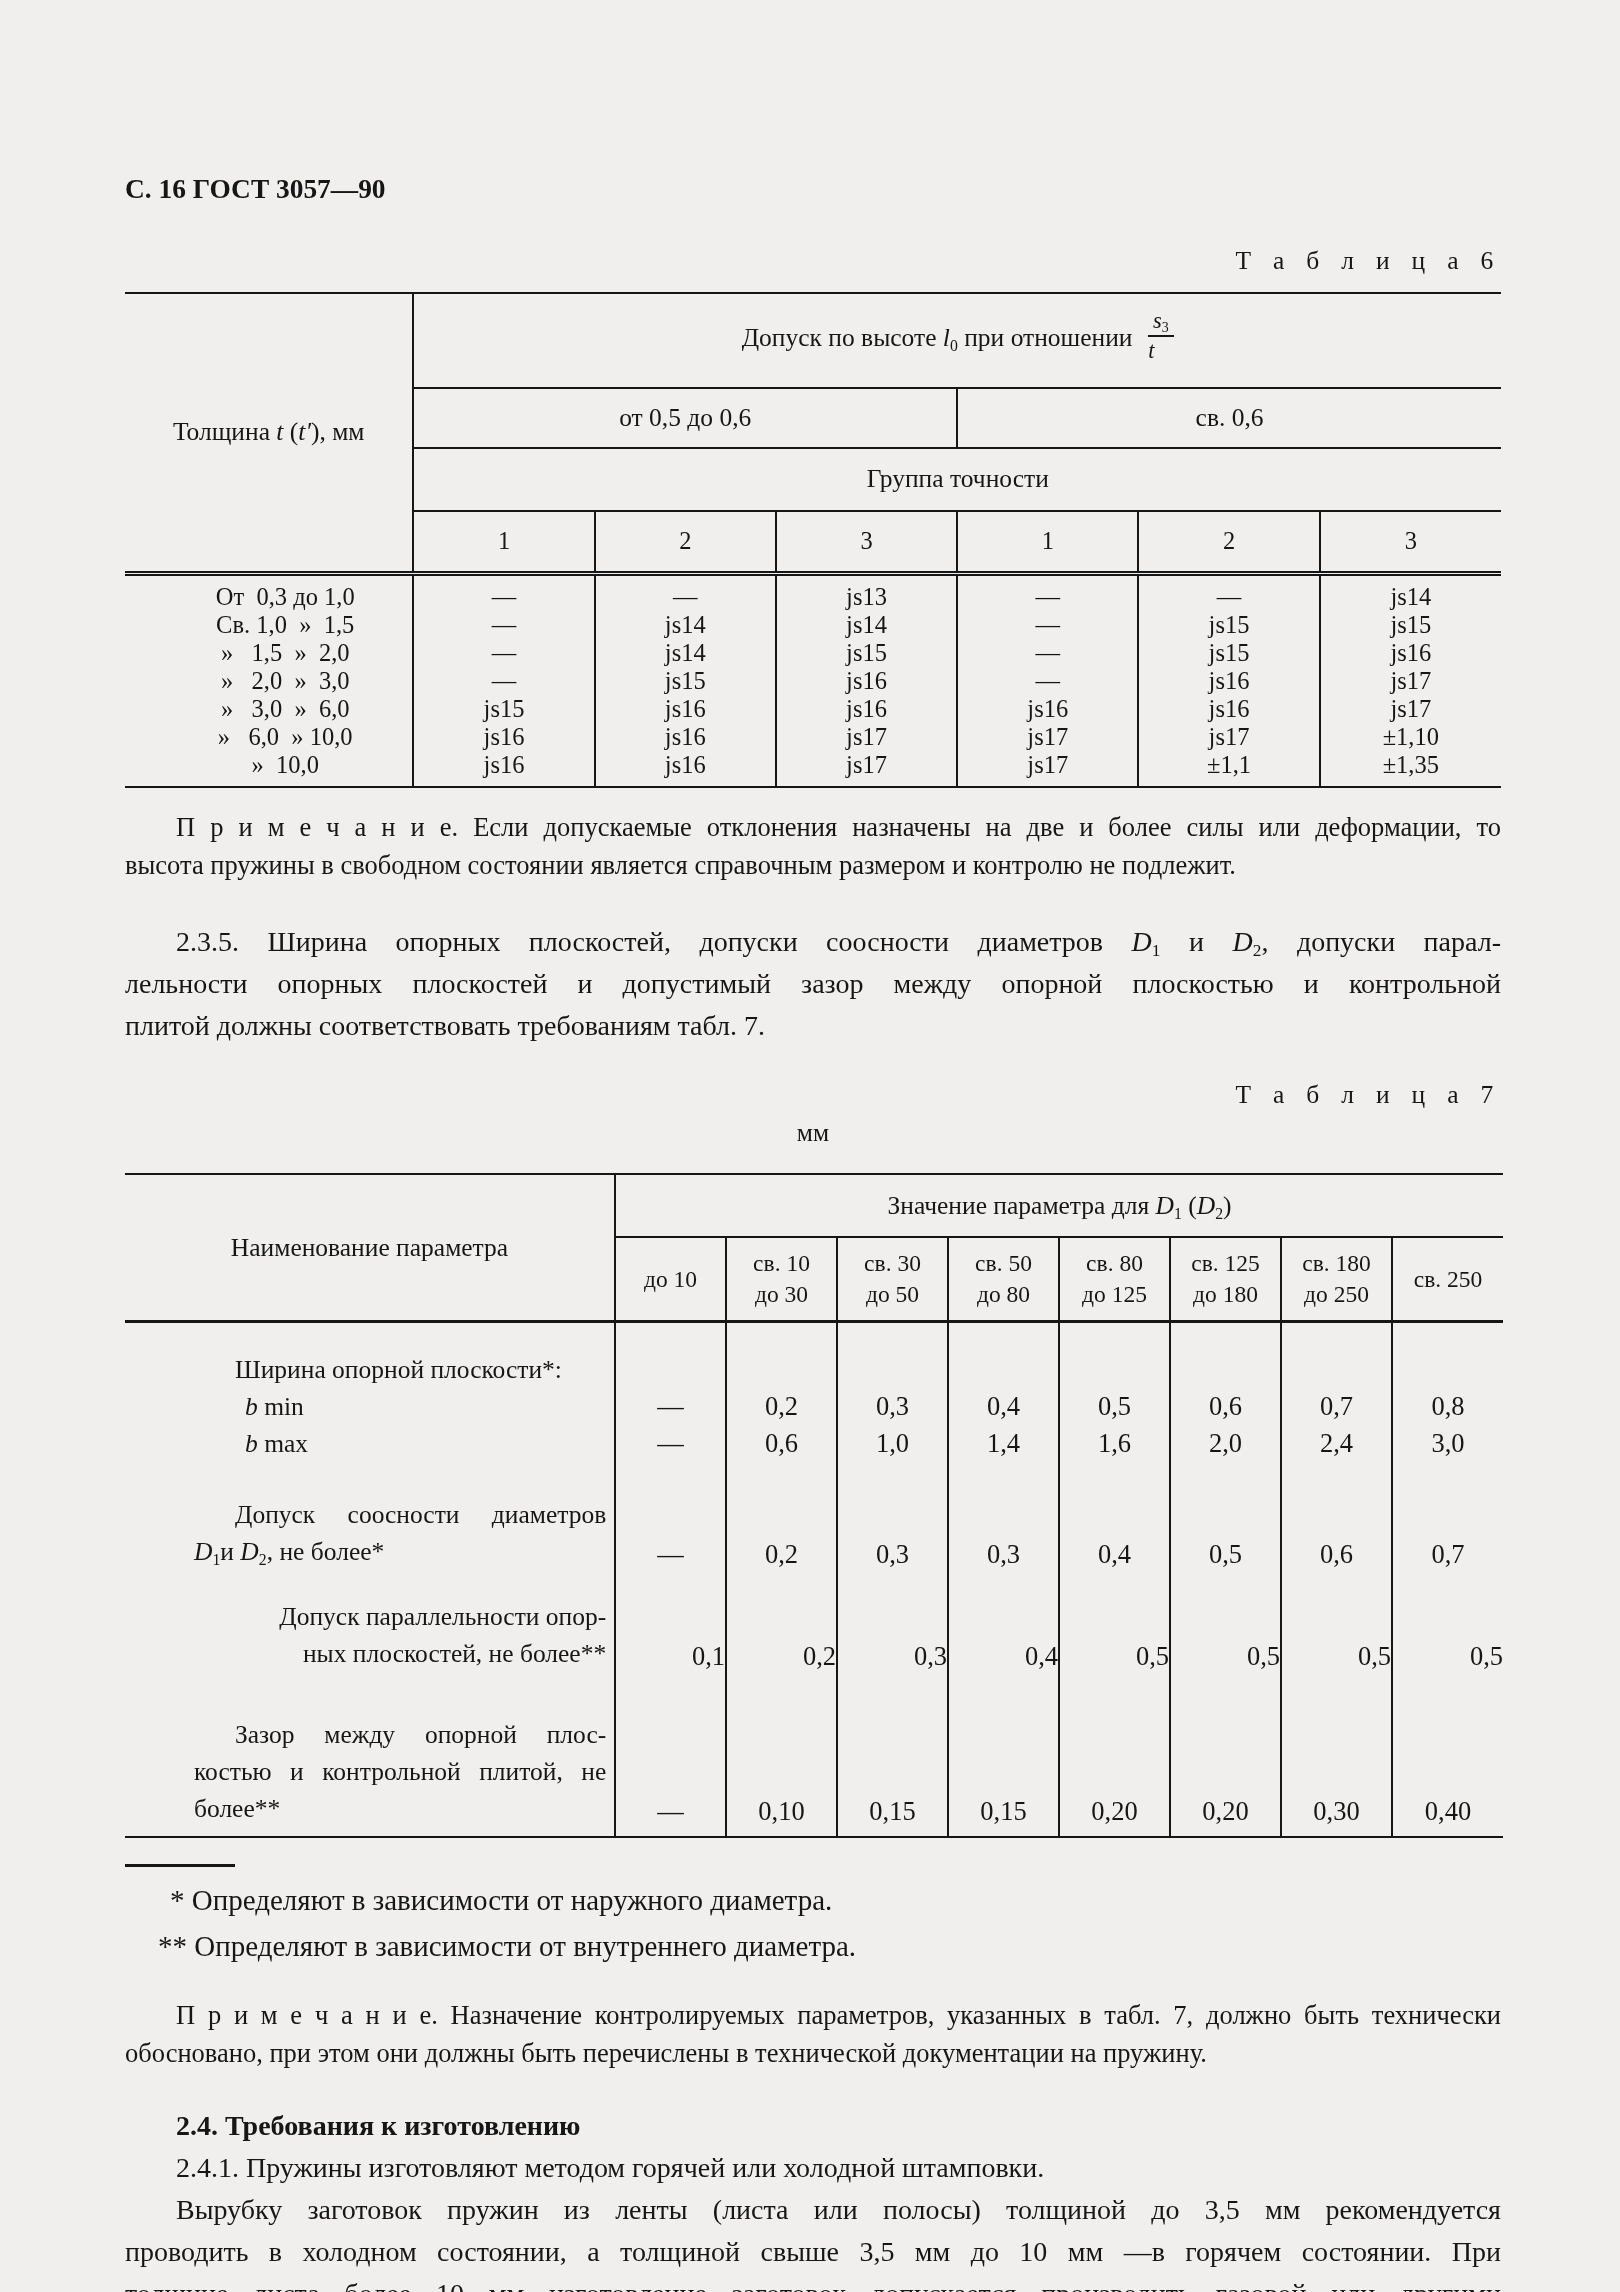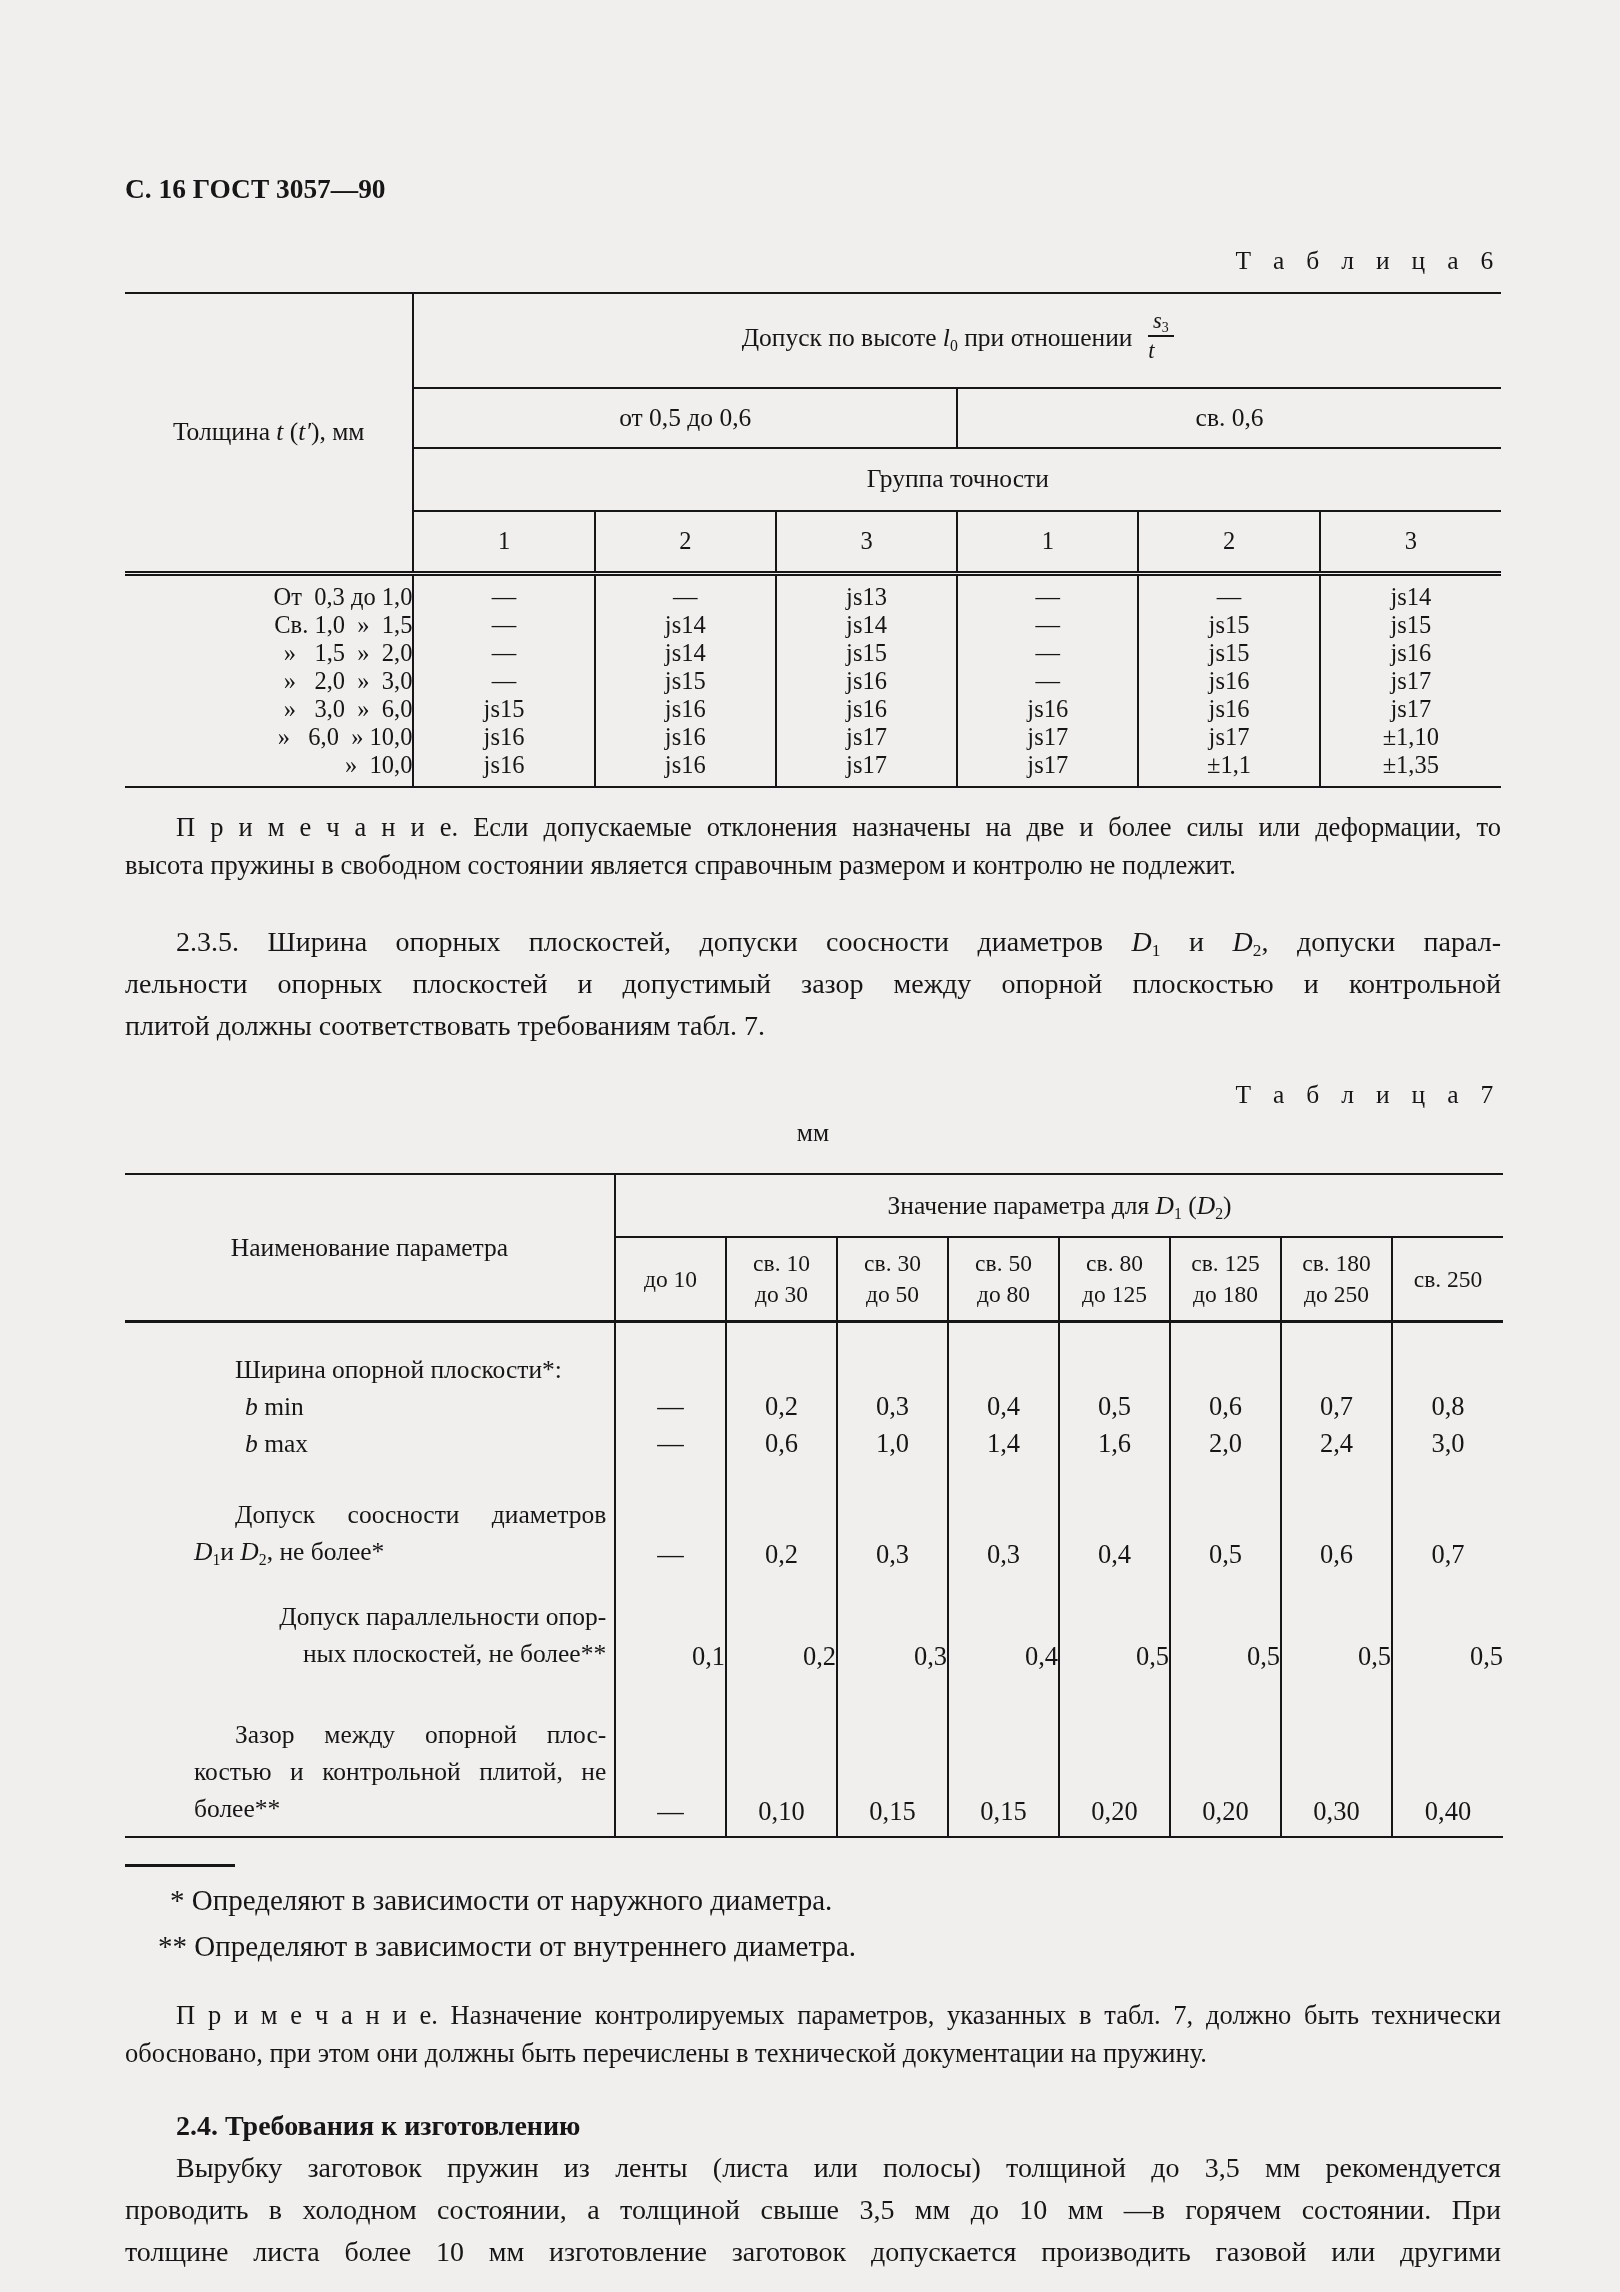--- a/index.html
+++ b/index.html
@@ -52,21 +52,21 @@
     font-size:25.5px;
     border-bottom:5.9px double #161616;
   }
   .t6 .hc{vertical-align:middle;text-align:center;font-size:25.5px;}
   .t6 .hrowA td{height:93px;}
   .t6 .hrowB td{height:58px;}
   .t6 .hrowC td{height:61px;}
   .t6 .gnum td{height:59px;border-bottom:5.9px double #161616;font-size:24.5px;}
   .t6 .drow td{height:28px;font-size:24.5px;line-height:28px;vertical-align:middle;}
   .t6 .drow .dlab{
-    text-align:right;padding-left:33px;white-space:pre;
+    text-align:center;padding-left:33px;white-space:pre;
   }
   .t6 .drow .dval{text-align:center;}
   .t6 .drow.firstrow td{padding-top:6.9px;}
   .t6 .drow.lastrow td{padding-bottom:7.8px;}
   .frac{
     display:inline-block;vertical-align:middle;
     text-align:left;line-height:1;
     font-size:22.5px;margin-left:15.7px;position:relative;top:-3.9px;
   }
   .fnum{display:block;border-bottom:2px solid #161616;padding:0 4.9px 2.9px;}
@@ -382,20 +382,21 @@
       <div class="line fn1">* Определяют в зависимости от наружного диаметра.</div>
       <div class="line fn2">** Определяют в зависимости от внутреннего диаметра.</div>
     </div>
 
     <div class="note note7">
       <div class="line jfull ind1">П р и м е ч а н и е.  Назначение контролируемых параметров, указанных в табл. 7, должно быть технически</div>
       <div class="line">обосновано, при этом они должны быть перечислены в технической документации на пружину.</div>
     </div>
 
     <div class="sec-heading">2.4.  Требования к изготовлению</div>
+    <div class="p241">2.4.1.  Пружины изготовляют методом горячей или холодной штамповки.</div>
 
     <div class="para">
       <div class="line jfull ind1">Вырубку заготовок пружин из ленты (листа или полосы) толщиной до 3,5 мм рекомендуется</div>
       <div class="line jfull">проводить в холодном состоянии, а толщиной свыше 3,5 мм до 10 мм —в горячем состоянии. При</div>
       <div class="line jfull">толщине листа более 10 мм изготовление заготовок допускается производить газовой или другими</div>
 
     </div>
 
   </div>
 </div>

